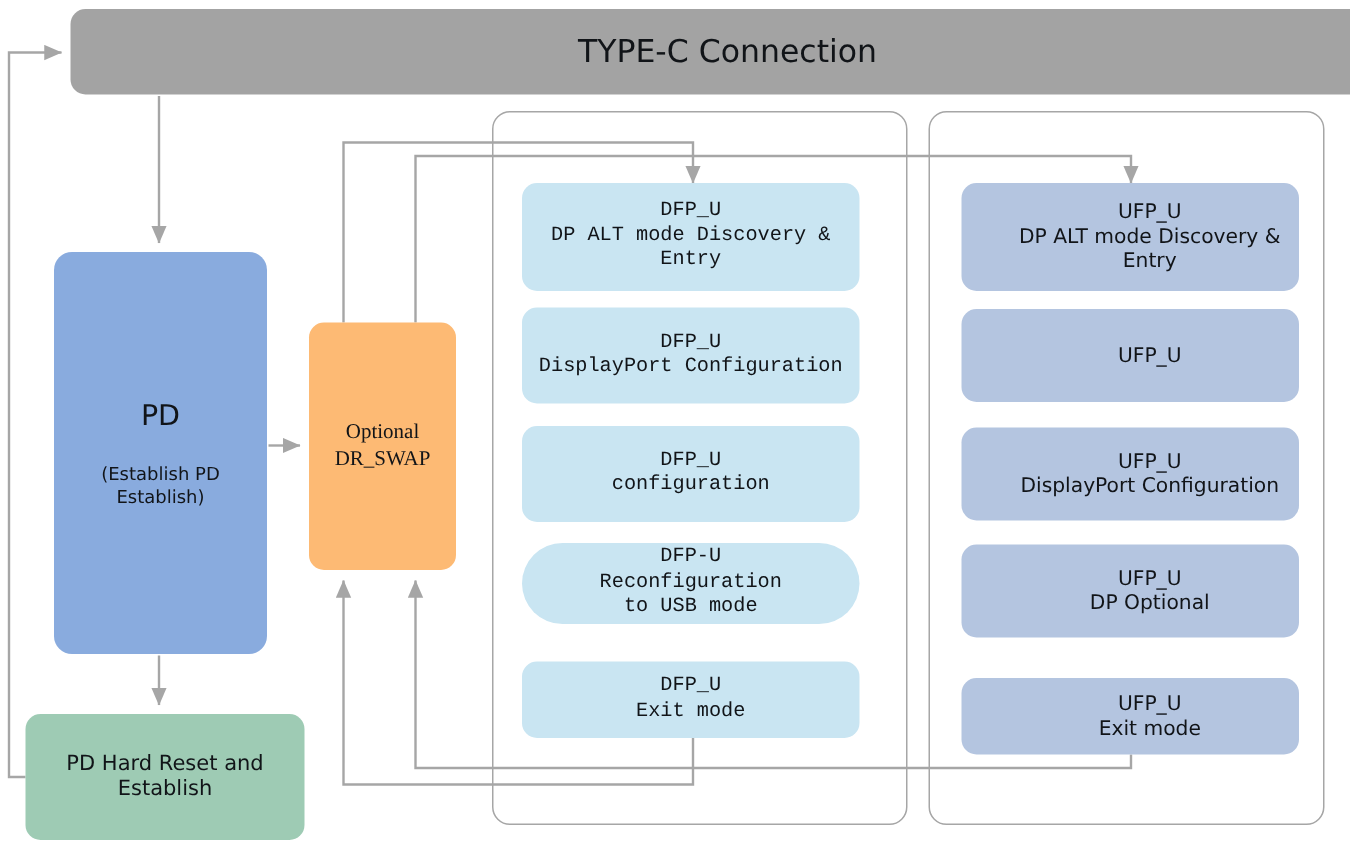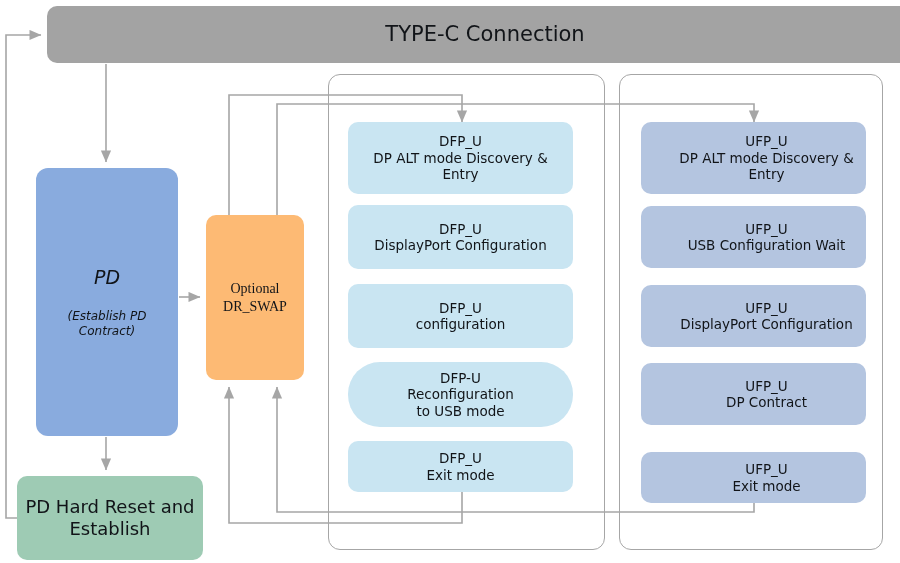--- a/index.html
+++ b/index.html
@@ -5,34 +5,34 @@
   html,body{margin:0;padding:0;background:#ffffff;}
   body{font-family:"DejaVu Sans","Liberation Sans",sans-serif;}
   #stage{position:relative;width:900px;height:563px;background:#ffffff;overflow:hidden;}
   svg.wires{position:absolute;left:0;top:0;width:900px;height:563px;pointer-events:none;}
   .node{position:absolute;box-sizing:border-box;display:flex;flex-direction:column;
         align-items:center;justify-content:center;text-align:center;color:#111418;
         border-radius:10px;line-height:1.22;}
   .node .ln{display:block;}
   .typec{left:47px;top:6px;width:876px;height:57px;background:#a3a3a3;border-radius:10px;
          font-size:21px;}
-  .pdneg{left:36px;top:168px;width:142px;height:268px;background:#89abde;border-radius:12px;font-style:italic;}
+  .pdneg{left:36px;top:168px;width:142px;height:268px;background:#89abde;border-radius:12px;}
   .pdneg .t1{font-size:19px;}
   .pdneg .t2{font-size:12px;margin-top:20px;}
   .hardreset{left:17px;top:476px;width:186px;height:84px;background:#9ecbb4;border-radius:10px;
-             font-size:18px;}
+             font-size:14px;}
   .drswap{left:206px;top:215px;width:98px;height:165px;background:#fdba74;border-radius:10px;
           font-size:14px;font-family:Liberation Serif, serif;}
   .grpbox{position:absolute;box-sizing:border-box;border:1px solid #a6a6a6;border-radius:12px;
           background:transparent;}
   .g1{left:328px;top:74px;width:277px;height:476px;}
   .g2{left:619px;top:74px;width:264px;height:476px;}
   .dfp{background:#c9e5f2;font-size:13.5px;}
   .ufp{background:#b4c5e0;font-size:13.5px;}
-  .col-d{left:348px;width:225px;}
+  .col-d{left:348px;width:225px;font-family:Liberation Mono, monospace;}
   .col-u{left:641px;width:225px;padding-left:26px;}
 </style>
 </head>
 <body>
 
 <div id="stage">
 
   <div class="grpbox g1"></div>
   <div class="grpbox g2"></div>
 
@@ -62,21 +62,21 @@
     </g>
   </svg>
 
   <div class="node typec">
     <span class="ln">TYPE-C Connection</span>
   </div>
 
   <div class="node pdneg">
     <span class="ln t1">PD</span>
     <span class="ln t2">(Establish PD</span>
-    <span class="ln t2" style="margin-top:0">Contract)</span>
+    <span class="ln t2" style="margin-top:0">Establish)</span>
   </div>
 
   <div class="node hardreset">
     <span class="ln">PD Hard Reset and</span>
     <span class="ln">Establish</span>
   </div>
 
   <div class="node drswap">
     <span class="ln">Optional</span>
     <span class="ln">DR_SWAP</span>
@@ -88,45 +88,44 @@
     <span class="ln">Entry</span>
   </div>
   <div class="node dfp col-d" style="top:205px;height:64px;">
     <span class="ln">DFP_U</span>
     <span class="ln">DisplayPort Configuration</span>
   </div>
   <div class="node dfp col-d" style="top:284px;height:64px;">
     <span class="ln">DFP_U</span>
     <span class="ln">configuration</span>
   </div>
-  <div class="node dfp col-d" style="top:362px;height:65px;border-radius:32px;">
+  <div class="node dfp col-d" style="top:362px;height:54px;border-radius:32px;">
     <span class="ln">DFP-U</span>
     <span class="ln">Reconfiguration</span>
     <span class="ln">to USB mode</span>
   </div>
   <div class="node dfp col-d" style="top:441px;height:51px;">
     <span class="ln">DFP_U</span>
     <span class="ln">Exit mode</span>
   </div>
 
   <div class="node ufp col-u" style="top:122px;height:72px;">
     <span class="ln">UFP_U</span>
     <span class="ln">DP ALT mode Discovery &amp;</span>
     <span class="ln">Entry</span>
   </div>
   <div class="node ufp col-u" style="top:206px;height:62px;">
     <span class="ln">UFP_U</span>
-    <span class="ln">USB Configuration Wait</span>
   </div>
   <div class="node ufp col-u" style="top:285px;height:62px;">
     <span class="ln">UFP_U</span>
     <span class="ln">DisplayPort Configuration</span>
   </div>
   <div class="node ufp col-u" style="top:363px;height:62px;">
     <span class="ln">UFP_U</span>
-    <span class="ln">DP Contract</span>
+    <span class="ln">DP Optional</span>
   </div>
   <div class="node ufp col-u" style="top:452px;height:51px;">
     <span class="ln">UFP_U</span>
     <span class="ln">Exit mode</span>
   </div>
 
 </div>
 
 </body></html>

